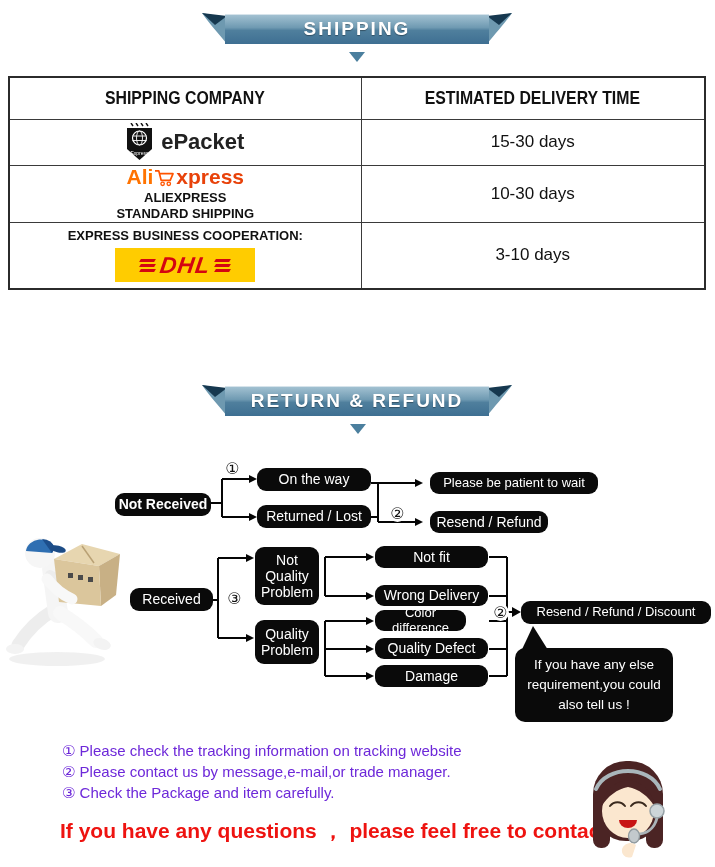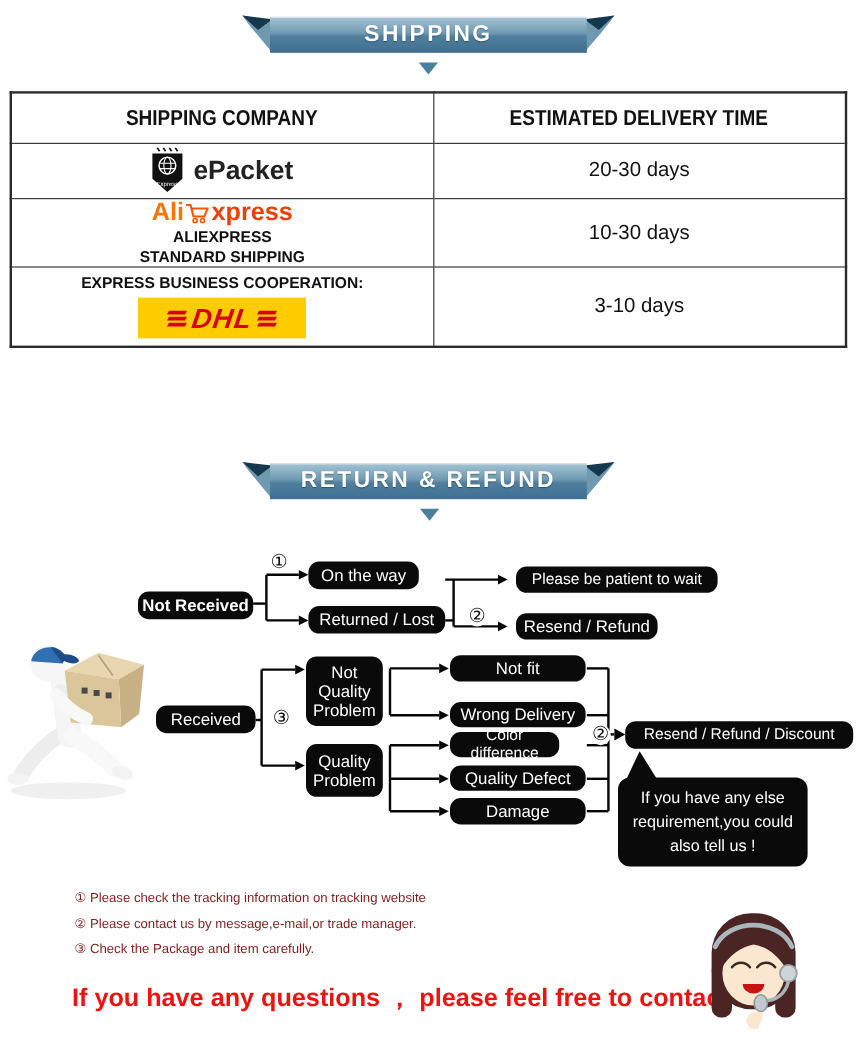--- a/index.html
+++ b/index.html
@@ -48,21 +48,21 @@
   .circ{position:absolute;width:17px;height:17px;border-radius:50%;background:#fff;
     color:#111;font-size:16px;line-height:17px;text-align:center;z-index:4;}
   .connectors{position:absolute;left:0;top:0;pointer-events:none;}
   .bubble{position:absolute;left:515px;top:648px;width:158px;height:74px;
     background:#0a0a0a;color:#fff;border-radius:10px;display:flex;align-items:center;
     justify-content:center;text-align:center;font-size:13.5px;line-height:1.5;
     white-space:pre-line;z-index:3;}
   .bubble-tail{position:absolute;z-index:2;}
 
   
-  .note{position:absolute;left:62px;font-size:11px;color:#7f1d1d;}
+  .note{position:absolute;left:62px;font-size:15px;color:#6d28d9;}
   .contact-line{position:absolute;left:60px;top:817px;font-size:21px;font-weight:bold;
     color:#ee1310;}
   .mascot{position:absolute;}
 </style>
 </head>
 <body>
 
 <div class="page">
 
   <svg class="ribbon-end" style="left:201px;top:12px;" viewBox="0 0 26 34">
@@ -103,21 +103,21 @@
             <path d="M1,5 L26,5 L26,26 L13.5,37 L1,26 Z" fill="#111"></path>
             <circle cx="13.5" cy="15" r="7" fill="none" stroke="#fff" stroke-width="1.2"></circle>
             <ellipse cx="13.5" cy="15" rx="3" ry="7" fill="none" stroke="#fff" stroke-width="0.9"></ellipse>
             <line x1="6.5" y1="13" x2="20.5" y2="13" stroke="#fff" stroke-width="0.9"></line>
             <line x1="6.5" y1="17.5" x2="20.5" y2="17.5" stroke="#fff" stroke-width="0.9"></line>
             <text x="13.5" y="32" text-anchor="middle" font-size="5" fill="#fff">Express</text>
           </svg>
           <span class="epacket-name">ePacket</span>
         </div>
       </td>
-      <td class="time-cell">20-30 days</td>
+      <td class="time-cell">15-30 days</td>
     </tr>
     <tr style="height:54px;">
       <td>
         <div class="ali-line">
           <span class="ali-a">Ali</span>
           <svg width="21" height="19" viewBox="0 0 22 20">
             <path d="M1,3 L5,3 L7.5,13 L17,13 L20,6 L6,6" fill="none" stroke="#ff5400" stroke-width="1.8" stroke-linejoin="round"></path>
             <circle cx="9" cy="16.6" r="1.8" fill="none" stroke="#ff5400" stroke-width="1.4"></circle>
             <circle cx="15.5" cy="16.6" r="1.8" fill="none" stroke="#ff5400" stroke-width="1.4"></circle>
           </svg>
@@ -229,21 +229,21 @@
         <polygon points="366,592 374,596 366,600"></polygon>
       <polygon points="366,617 374,621 366,625"></polygon>
         <polygon points="366,645 374,649 366,653"></polygon>
       <polygon points="366,672 374,676 366,680"></polygon>
         <polygon points="512,607 521,612 512,617"></polygon>
     </g>
   </svg>
 
   <div class="fbox" style="left:115px;top:493px;width:96px;height:23px;font-weight:bold;">Not Received</div>
   <span class="circ" style="left:224px;top:460px;">①</span>
-  <div class="fbox" style="left:257px;top:468px;width:92px;height:23px;">On the way</div>
+  <div class="fbox" style="left:257px;top:468px;width:114px;height:23px;">On the way</div>
   <div class="fbox" style="left:257px;top:505px;width:114px;height:23px;">Returned / Lost</div>
   <div class="fbox small" style="left:430px;top:472px;width:168px;height:22px;">Please be patient to wait</div>
   <span class="circ" style="left:389px;top:505px;">②</span>
   <div class="fbox" style="left:430px;top:511px;width:118px;height:22px;">Resend / Refund</div>
 
   <div class="fbox" style="left:130px;top:588px;width:83px;height:23px;">Received</div>
   <span class="circ" style="left:226px;top:590px;">③</span>
   <div class="fbox" style="left:255px;top:547px;width:64px;height:58px;">Not
 Quality
 Problem</div>

